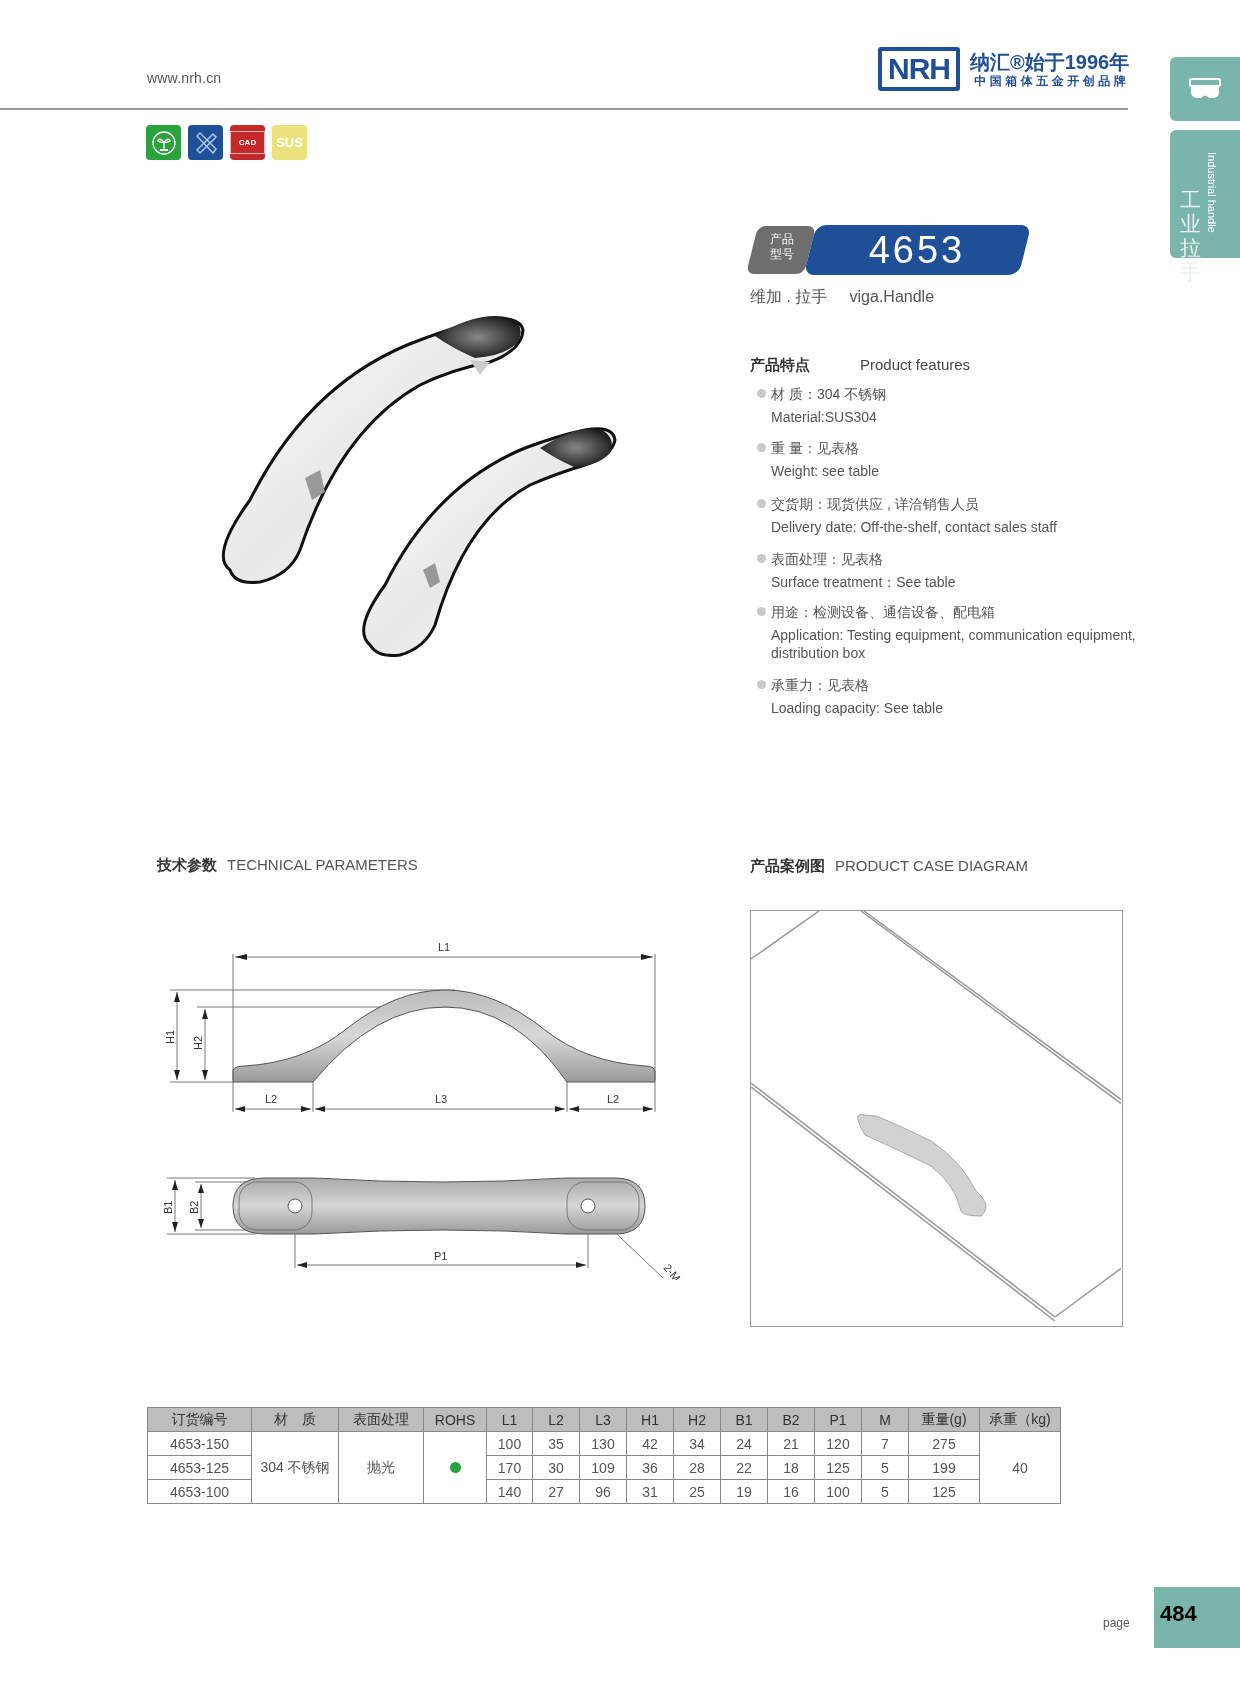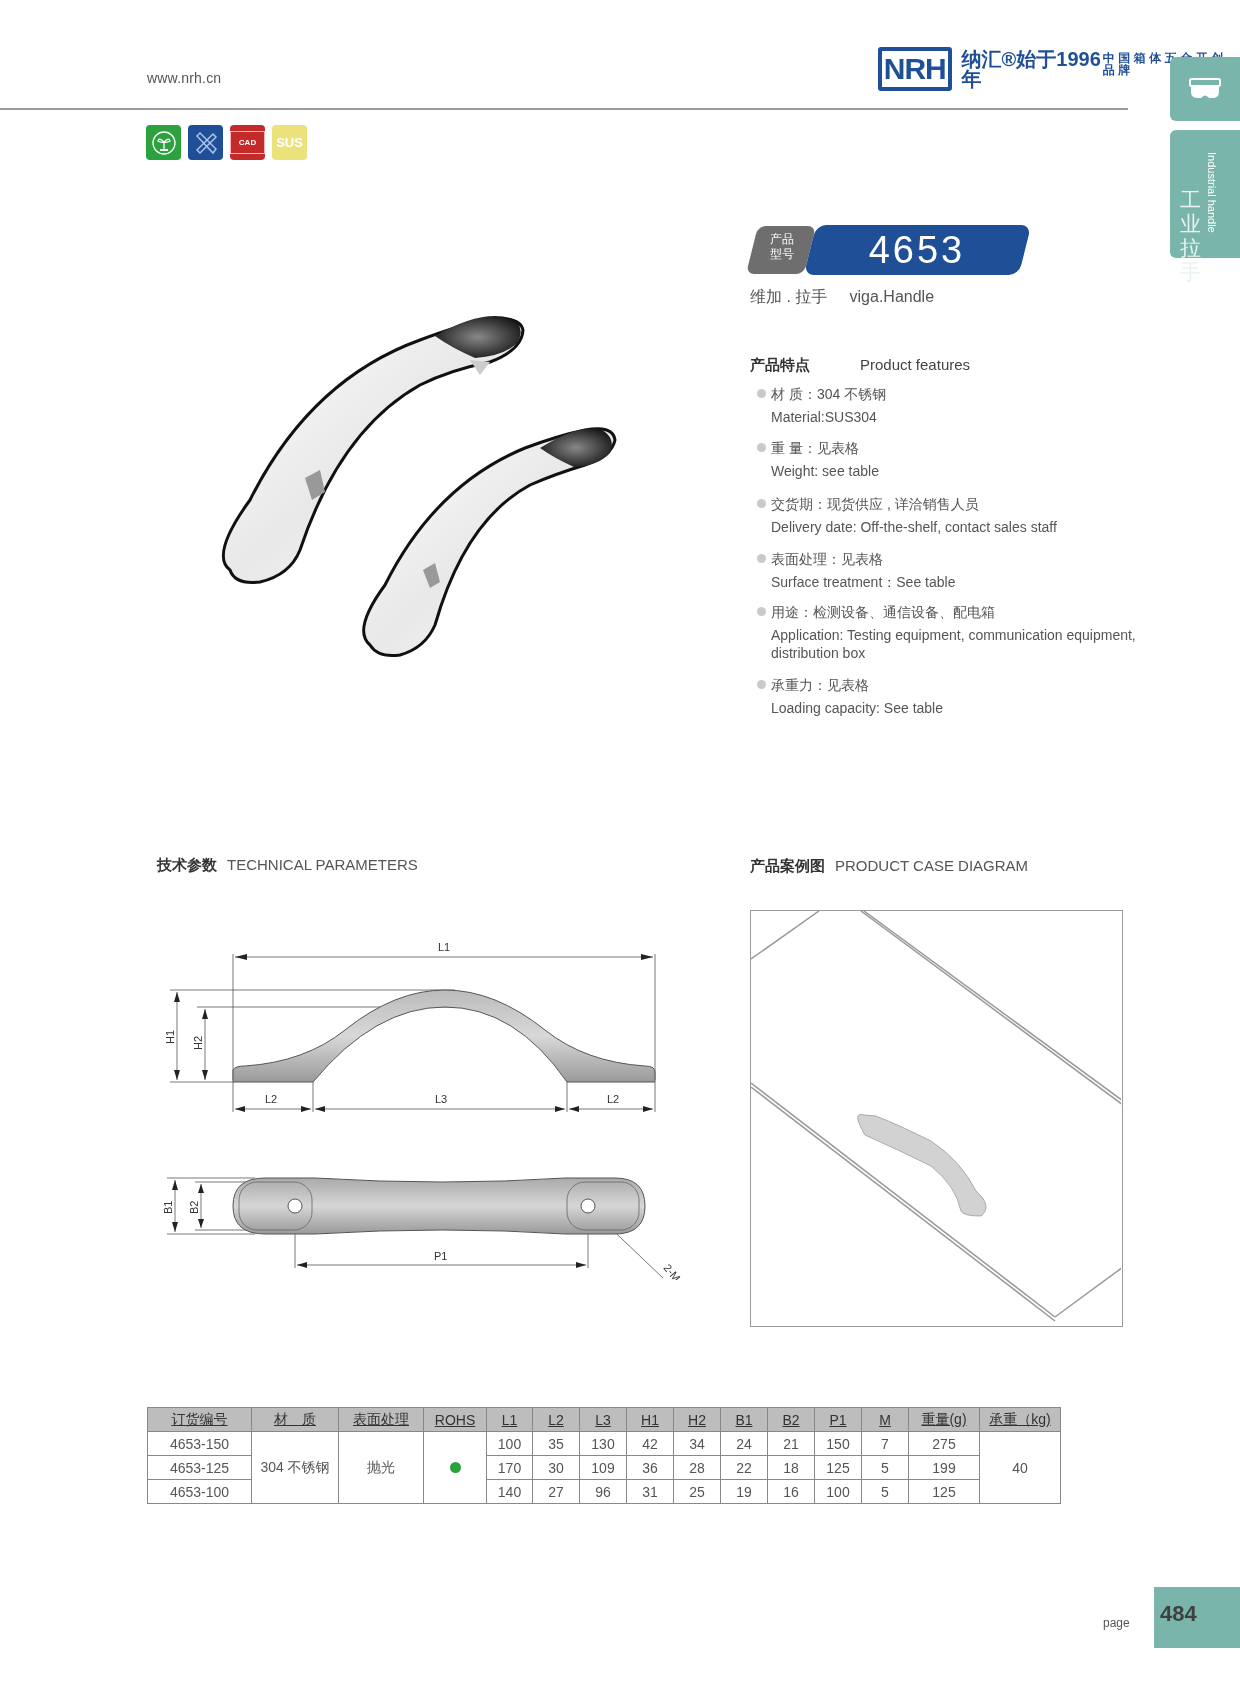--- a/index.html
+++ b/index.html
@@ -6,21 +6,21 @@
   html, body { width: 1240px; height: 1683px; background: #ffffff; overflow: hidden; }
   body { position: relative; font-family: "Liberation Sans", "DejaVu Sans", sans-serif; color: #555; }
 
   .abs { position: absolute; }
 
   
   .site-url { left: 147px; top: 70px; font-size: 14px; color: #555; letter-spacing: 0.2px; }
   .header-rule { left: 0; top: 108px; width: 1128px; height: 2px; background: #9a9a9a; }
   .logo { left: 878px; top: 47px; display: flex; align-items: center; gap: 10px; }
   .logo-box { width: 82px; height: 44px; border: 4px solid #1f4f97; border-radius: 3px; display: flex; align-items: center; justify-content: center; font-weight: bold; font-size: 30px; color: #1f4f97; letter-spacing: -1px; font-family: "Liberation Sans", sans-serif; }
-  .logo-text { display: flex; flex-direction: row; line-height: 1; }
+  .logo-text { display: flex; flex-direction: column; line-height: 1; text-align: right; }
   .logo-line1 { font-size: 20px; font-weight: bold; color: #1f4f97; }
   .logo-line2 { font-size: 12px; font-weight: bold; color: #1f4f97; letter-spacing: 3.5px; margin-top: 3px; }
 
   
   .side-tab-top { left: 1170px; top: 57px; width: 70px; height: 64px; background: #7ab5ab; border-radius: 6px 0 0 6px; display: flex; align-items: center; justify-content: center; }
   .side-tab-cat { left: 1170px; top: 130px; width: 70px; height: 128px; background: #7ab5ab; border-radius: 6px 0 0 6px; }
   .side-cat-cn { left: 1180px; top: 152px; width: 22px; font-size: 21px; line-height: 24px; color: #e8f3f1; font-weight: 300; margin-top: 36px; }
   .side-cat-en { left: 1202px; top: 152px; width: 16px; height: 100px; writing-mode: vertical-rl; font-size: 11px; color: #ffffff; }
 
   
@@ -54,27 +54,27 @@
   .sec-title .en { color: #555; }
 
   
   .drawing-side { left: 155px; top: 940px; width: 520px; height: 185px; }
   .drawing-top { left: 155px; top: 1160px; width: 540px; height: 120px; }
   .case-box { left: 750px; top: 910px; width: 373px; height: 417px; border: 1.5px solid #9a9a9a; }
 
   
   .spec-table { left: 147px; top: 1407px; border-collapse: collapse; font-size: 14px; color: #555; }
   .spec-table th, .spec-table td { border: 1px solid #888; text-align: center; height: 24px; padding: 0; }
-  .spec-table th { background: #bdbdbd; color: #333; font-weight: normal; font-size: 14px; text-decoration: underline; }
+  .spec-table th { background: #bdbdbd; color: #333; font-weight: normal; font-size: 14px; }
   .rohs-dot { display: inline-block; width: 11px; height: 11px; border-radius: 50%; background: #2aa23b; }
 
   
   .page-label { left: 1103px; top: 1616px; font-size: 12px; color: #555; }
   .page-box { left: 1154px; top: 1587px; width: 86px; height: 61px; background: #7ab5ab; }
-  .page-num { left: 1160px; top: 1601px; font-size: 22px; font-weight: bold; color: #404040; }
+  .page-num { left: 1160px; top: 1601px; font-size: 22px; font-weight: bold; color: #000000; }
 </style>
 </head>
 <body>
 
 <div class="abs site-url">www.nrh.cn</div>
 <div class="abs header-rule"></div>
 
 <div class="abs logo">
   <div class="logo-box">NRH</div>
   <div class="logo-text">
@@ -322,21 +322,21 @@
       <td rowspan="3">304 不锈钢</td>
       <td rowspan="3">抛光</td>
       <td rowspan="3"><span class="rohs-dot"></span></td>
       <td>100</td>
       <td>35</td>
       <td>130</td>
       <td>42</td>
       <td>34</td>
       <td>24</td>
       <td>21</td>
-      <td>150</td>
+      <td>120</td>
       <td>7</td>
       <td>275</td>
       <td rowspan="3">40</td>
     </tr>
     <tr>
       <td>4653-125</td>
       <td>170</td>
       <td>30</td>
       <td>109</td>
       <td>36</td>

